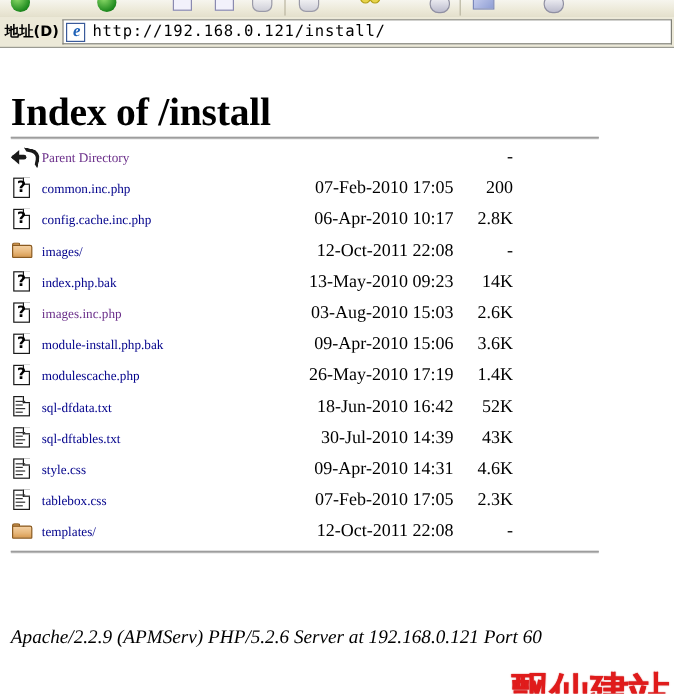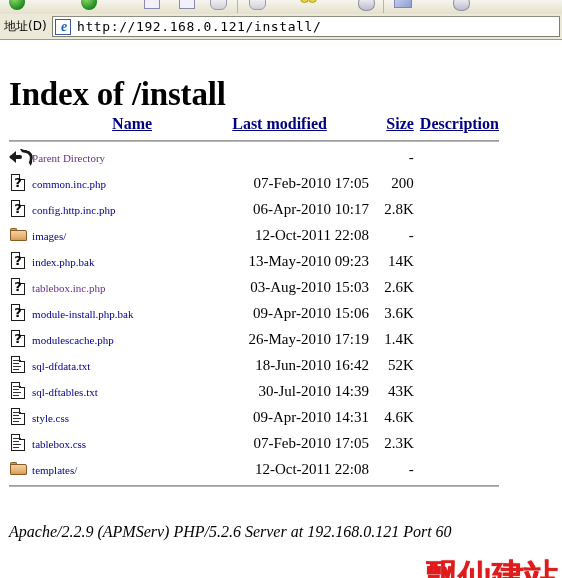--- a/index.html
+++ b/index.html
@@ -58,20 +58,21 @@
     position: absolute; left: 0; top: 14px;
     width: 562px; height: 26px;
     background: #ece9d8;
   }
   #addr-label {
     position: absolute; left: 4px; top: 4px;
     font-family: "DejaVu Sans", "Liberation Sans", sans-serif;
     font-size: 12px; color: #000000;
     letter-spacing: 0px;
     white-space: nowrap;
+    font-weight: bold;
   }
   #addr-field {
     position: absolute; left: 52px; top: 2px;
     width: 508px; height: 21px;
     background: #ffffff;
     border: 1px solid #7f7f76;
     border-top-color: #8d8d84;
     box-sizing: border-box;
   }
   #addr-ie-icon {
@@ -334,35 +335,20 @@
 
   <div id="chrome-bottom-line"></div>
 </div>
 
 <div id="page">
 
   <h1 id="page-title">Index of /install</h1>
 
   <table id="index-table">
     <tbody>
-      <tr class="hdr-row">
-        <th class="col-icon"></th>
-        <th class="col-name">
-          <span class="hdr-link">Name</span>
-        </th>
-        <th class="col-date">
-          <span class="hdr-link">Last modified</span>
-        </th>
-        <th class="col-size">
-          <span class="hdr-link">Size</span>
-        </th>
-        <th class="col-desc">
-          <span class="hdr-link">Description</span>
-        </th>
-      </tr>
       <tr class="rule-row">
         <td colspan="5">
             <div class="hr"></div>
           </td>
       </tr>
 
       <tr class="data-row">
           <td class="col-icon"><span class="icon-wrap ic-back"><span class="shaft"></span><span class="hook"></span><span class="head"></span></span></td>
           <td class="col-name"><span class="flink visited">Parent Directory</span></td>
           <td class="col-date"></td>
@@ -371,42 +357,42 @@
         </tr>
         <tr class="data-row">
           <td class="col-icon"><span class="icon-wrap"><span class="sheet"></span><span class="qmark">?</span></span></td>
           <td class="col-name"><span class="flink">common.inc.php</span></td>
           <td class="col-date">07-Feb-2010 17:05</td>
           <td class="col-size">200</td>
           <td class="col-desc"></td>
         </tr>
         <tr class="data-row">
           <td class="col-icon"><span class="icon-wrap"><span class="sheet"></span><span class="qmark">?</span></span></td>
-          <td class="col-name"><span class="flink">config.http.inc.php</span></td>
+          <td class="col-name"><span class="flink">config.cache.inc.php</span></td>
           <td class="col-date">06-Apr-2010 10:17</td>
           <td class="col-size">2.8K</td>
           <td class="col-desc"></td>
         </tr>
         <tr class="data-row">
           <td class="col-icon"><span class="icon-wrap ic-folder"><span class="tab"></span><span class="body"></span></span></td>
           <td class="col-name"><span class="flink">images/</span></td>
           <td class="col-date">12-Oct-2011 22:08</td>
           <td class="col-size">-</td>
           <td class="col-desc"></td>
         </tr>
         <tr class="data-row">
           <td class="col-icon"><span class="icon-wrap"><span class="sheet"></span><span class="qmark">?</span></span></td>
           <td class="col-name"><span class="flink">index.php.bak</span></td>
           <td class="col-date">13-May-2010 09:23</td>
           <td class="col-size">14K</td>
           <td class="col-desc"></td>
         </tr>
         <tr class="data-row">
           <td class="col-icon"><span class="icon-wrap"><span class="sheet"></span><span class="qmark">?</span></span></td>
-          <td class="col-name"><span class="flink visited">tablebox.inc.php</span></td>
+          <td class="col-name"><span class="flink visited">images.inc.php</span></td>
           <td class="col-date">03-Aug-2010 15:03</td>
           <td class="col-size">2.6K</td>
           <td class="col-desc"></td>
         </tr>
         <tr class="data-row">
           <td class="col-icon"><span class="icon-wrap"><span class="sheet"></span><span class="qmark">?</span></span></td>
           <td class="col-name"><span class="flink">module-install.php.bak</span></td>
           <td class="col-date">09-Apr-2010 15:06</td>
           <td class="col-size">3.6K</td>
           <td class="col-desc"></td>

